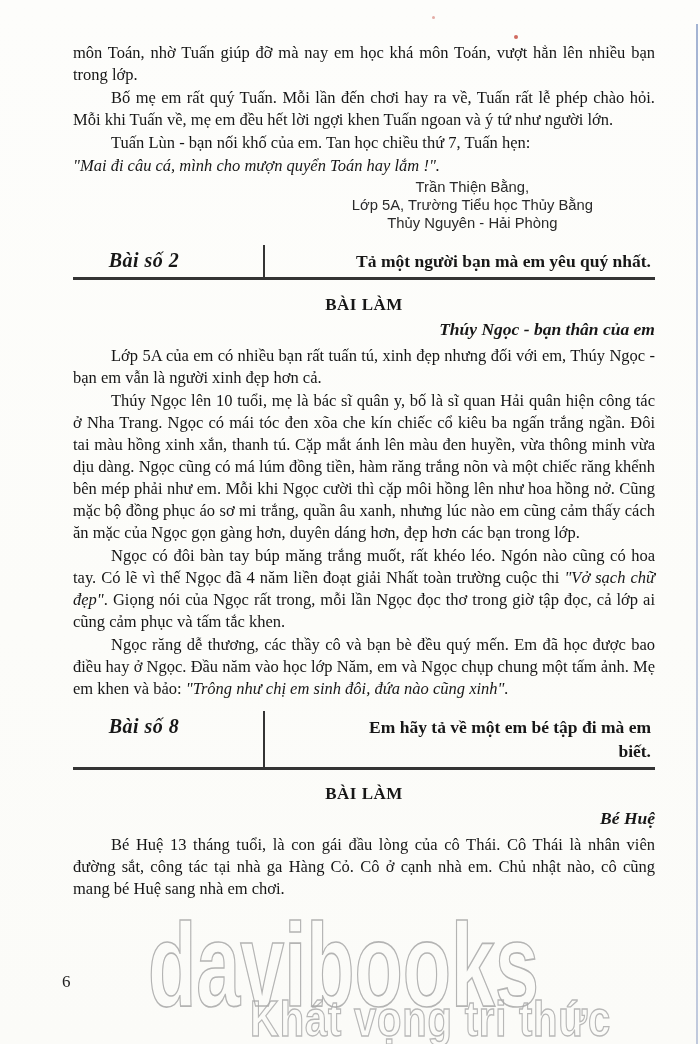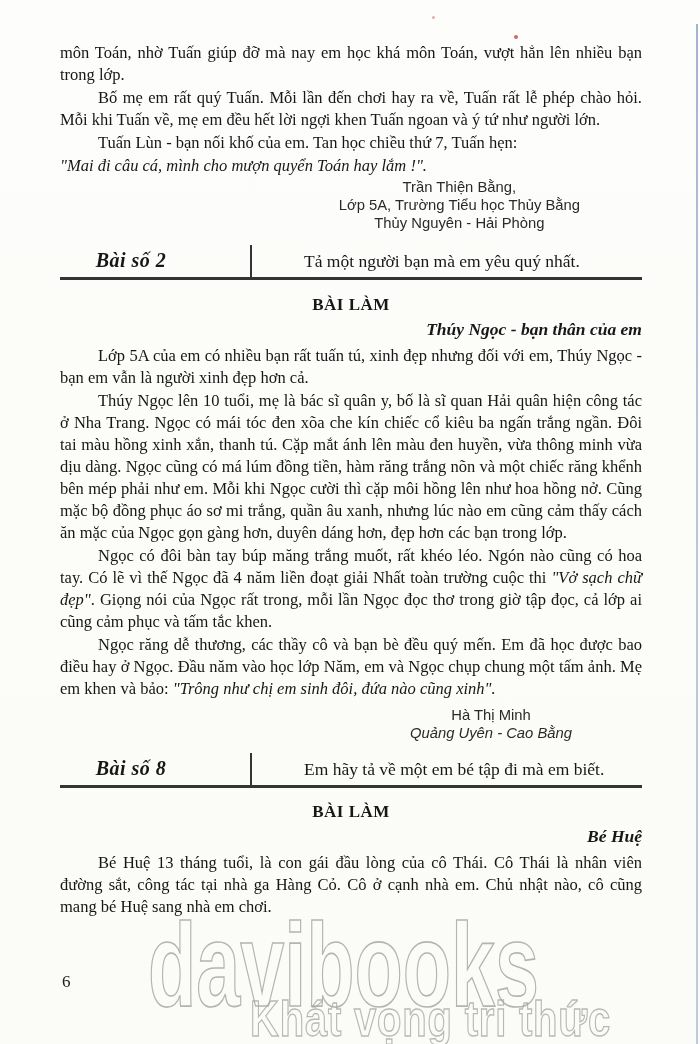--- a/index.html
+++ b/index.html
@@ -2,21 +2,21 @@
 <html><head>
 <meta charset="utf-8">
 <style>
   html,body{margin:0;padding:0;}
   body{width:700px;height:1044px;background:#e9e9e7;}
   .page{
     position:relative;width:700px;height:1044px;overflow:hidden;
     background:linear-gradient(180deg,#fdfdfb 0%,#fcfcf9 60%,#fbfbf8 100%);
     font-family:"Liberation Serif","DejaVu Serif",serif;color:#171717;
   }
-  .content{position:absolute;left:60px;top:42px;width:582px;z-index:2;}
+  .content{position:absolute;left:73px;top:42px;width:582px;z-index:2;}
   .para{margin:0 0 1px 0;font-size:16.5px;line-height:22px;text-align:justify;color:#161616;}
   .indent{text-indent:38px;}
   .it{font-style:italic;}
   .quote-line{margin:0;font-size:16.5px;line-height:22px;font-style:italic;text-align:left;}
   .signature{
     font-family:"Liberation Sans","DejaVu Sans",sans-serif;
     font-size:14.8px;line-height:18px;text-align:center;color:#2a2a2a;
     width:fit-content;margin:1px 62px 0 auto;
   }
   .sig2{margin-top:6px;margin-right:70px;}
@@ -27,22 +27,23 @@
     gap:48px;
   }
   .lesson-header.h3{margin-top:11px;}
   .lesson-label{
     width:142px;flex:0 0 142px;text-align:center;
     font-weight:bold;font-style:italic;font-size:20px;line-height:24px;
     padding:3px 0 5px 0;letter-spacing:.5px;
   }
   .lesson-divider{width:2px;background:#343434;}
   .lesson-title{
-    flex:1;text-align:left;font-weight:normal;font-size:17.5px;line-height:24px;
+    flex:1;text-align:right;font-weight:bold;font-size:17.5px;line-height:24px;
     padding:4px 4px 4px 4px;
+    margin-left:21px;
   }
   .bailam{text-align:center;font-weight:bold;font-size:17px;margin-top:15px;letter-spacing:.5px;}
   .bailam.b3{margin-top:14px;}
   .subtitle{text-align:right;font-weight:bold;font-style:italic;font-size:17.5px;margin-top:4px;margin-bottom:5px;}
   .page-number{position:absolute;left:62px;top:972px;font-size:17px;color:#222;z-index:2;}
   .wm{position:absolute;z-index:1;color:transparent;font-family:"Liberation Sans","DejaVu Sans",sans-serif;font-weight:bold;opacity:.8;white-space:nowrap;}
   .wm1{
     left:148px;top:906px;font-size:118px;line-height:1;
     -webkit-text-stroke:1.7px #a3a3a3;transform:scaleX(0.67);transform-origin:left top;
     letter-spacing:0px;
@@ -89,24 +90,20 @@
         <div class="lesson-label">Bài số 2</div>
         <div class="lesson-divider"></div>
         <div class="lesson-title">Tả một người bạn mà em yêu quý nhất.</div>
       </div>
       <div class="bailam">BÀI LÀM</div>
       <div class="subtitle">Thúy Ngọc - bạn thân của em</div>
       <p class="para indent">Lớp 5A của em có nhiều bạn rất tuấn tú, xinh đẹp nhưng đối với em, Thúy Ngọc - bạn em vẫn là người xinh đẹp hơn cả.</p>
       <p class="para indent">Thúy Ngọc lên 10 tuổi, mẹ là bác sĩ quân y, bố là sĩ quan Hải quân hiện công tác ở Nha Trang. Ngọc có mái tóc đen xõa che kín chiếc cổ kiêu ba ngấn trắng ngần. Đôi tai màu hồng xinh xắn, thanh tú. Cặp mắt ánh lên màu đen huyền, vừa thông minh vừa dịu dàng. Ngọc cũng có má lúm đồng tiền, hàm răng trắng nõn và một chiếc răng khểnh bên mép phải như em. Mỗi khi Ngọc cười thì cặp môi hồng lên như hoa hồng nở. Cũng mặc bộ đồng phục áo sơ mi trắng, quần âu xanh, nhưng lúc nào em cũng cảm thấy cách ăn mặc của Ngọc gọn gàng hơn, duyên dáng hơn, đẹp hơn các bạn trong lớp.</p>
       <p class="para indent"><span>Ngọc có đôi bàn tay búp măng trắng muốt, rất khéo léo. Ngón nào cũng có hoa tay. Có lẽ vì thế Ngọc đã 4 năm liền đoạt giải Nhất toàn trường cuộc thi </span><span class="it">"Vở sạch chữ đẹp"</span><span>. Giọng nói của Ngọc rất trong, mỗi lần Ngọc đọc thơ trong giờ tập đọc, cả lớp ai cũng cảm phục và tấm tắc khen.</span></p>
       <p class="para indent"><span>Ngọc răng dễ thương, các thầy cô và bạn bè đều quý mến. Em đã học được bao điều hay ở Ngọc. Đầu năm vào học lớp Năm, em và Ngọc chụp chung một tấm ảnh. Mẹ em khen và bảo: </span><span class="it">"Trông như chị em sinh đôi, đứa nào cũng xinh".</span></p>
-      <div class="signature sig2">
-        <div>Hà Thị Minh</div>
-        <div class="sig-it">Quảng Uyên - Cao Bằng</div>
-      </div>
     </section>
 
     <section>
       <div class="lesson-header h3">
         <div class="lesson-label">Bài số 8</div>
         <div class="lesson-divider"></div>
         <div class="lesson-title">Em hãy tả về một em bé tập đi mà em biết.</div>
       </div>
       <div class="bailam b3">BÀI LÀM</div>
       <div class="subtitle">Bé Huệ</div>

